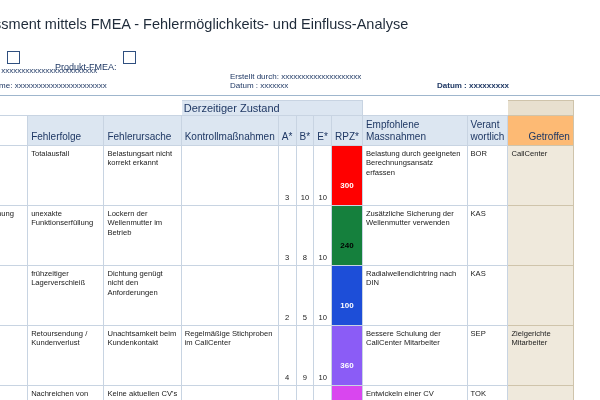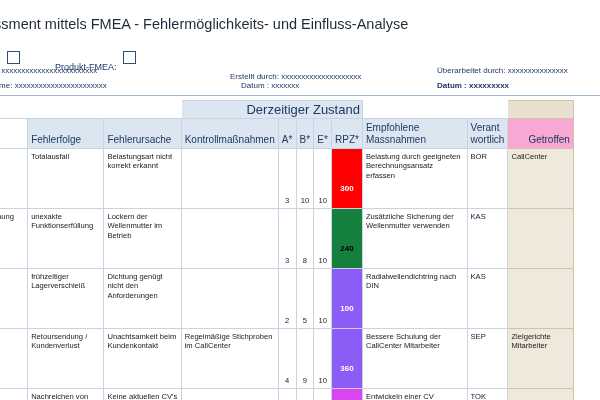--- a/index.html
+++ b/index.html
@@ -54,21 +54,21 @@
 
   .meta {
     position: absolute;
     font-size: 8px;
     color: #1f3864;
     white-space: nowrap;
   }
   .meta-left1  { left: -12px; top: 66px; }
   .meta-left2  { left: -16px; top: 81px; }
   .meta-mid1   { left: 230px; top: 66px; margin-top: 6px; }
-  .meta-mid2   { left: 241px; top: 81px; }
+  .meta-mid2   { left: 230px; top: 81px; }
   .meta-right1 { left: 437px; top: 66px; }
   .meta-right2 { left: 437px; top: 81px; font-weight: bold; }
 
   .hr {
     position: absolute;
     left: 0;
     top: 95px;
     width: 600px;
     height: 1px;
     background: #9fb6cd;
@@ -87,22 +87,22 @@
     border: 1px solid #c8d4e2;
     vertical-align: top;
     padding: 3px 3px;
     font-weight: normal;
     overflow: hidden;
   }
 
   
   tr.grp td {
     background: #dce6f1;
-    text-align: right;
-    font-size: 13px;
+    text-align: left;
+    font-size: 11px;
     color: #1f3864;
     height: 9px;
     padding: 1px 2px;
     vertical-align: middle;
     margin-top: 16px;
   }
   tr.grp td.blank {
     background: #ffffff;
     border: 1px solid transparent;
     border-bottom: 1px solid #c8d4e2;
@@ -115,21 +115,21 @@
   
   tr.hdr td {
     background: #dce6f1;
     color: #1f3864;
     height: 22px;
     vertical-align: bottom;
     font-size: 10px;
     line-height: 1.15;
   }
   tr.hdr td.ctr { text-align: center; }
-  tr.hdr td.tan { background: #f9a8d4; border-color: #cfc4ab; padding-left: 20px; }
+  tr.hdr td.tan { background: #fdba74; border-color: #cfc4ab; padding-left: 20px; }
   tr.hdr td.first { background: #ffffff; }
 
   
   tr.row td { height: 42px; line-height: 1.25; }
   tr.row td.num {
     text-align: center;
     vertical-align: bottom;
     padding-bottom: 3px;
   }
   tr.row td.rpz {
@@ -155,21 +155,20 @@
     <span class="chk"></span>
     <span class="chk-gap"></span>
     <span class="lbl">Produkt-FMEA:</span>
     <span class="chk"></span>
   </div>
 
   <div class="meta meta-left1">ng: xxxxxxxxxxxxxxxxxxxxxxxx</div>
   <div class="meta meta-left2">ktname: xxxxxxxxxxxxxxxxxxxxxxx</div>
   <div class="meta meta-mid1">Erstellt durch: xxxxxxxxxxxxxxxxxxxx</div>
   <div class="meta meta-mid2">Datum : xxxxxxx</div>
-  <div class="meta meta-right1">Überarbeitet durch: xxxxxxxxxxxxxxx</div>
   <div class="meta meta-right2">Datum : xxxxxxxxx</div>
 
   <div class="hr"></div>
 
   <table class="fmea">
     <colgroup>
       <col style="width:64px">
       <col style="width:84px">
       <col style="width:84px">
       <col style="width:90px">
@@ -236,21 +235,21 @@
     </tr>
 
     <tr class="row">
       <td class="left-pad"></td>
       <td>frühzeitiger Lagerverschleiß</td>
       <td>Dichtung genügt nicht den Anforderungen</td>
       <td></td>
       <td class="num">2</td>
       <td class="num">5</td>
       <td class="num">10</td>
-      <td class="rpz" style="background:#8b5cf6">100</td>
+      <td class="rpz" style="background:#1d4ed8">100</td>
       <td>Radialwellendichtring nach DIN</td>
       <td>KAS</td>
       <td class="tan"></td>
     </tr>
 
     <tr class="row">
       <td class="left-pad"></td>
       <td>Retoursendung / Kundenverlust</td>
       <td>Unachtsamkeit beim Kundenkontakt</td>
       <td>Regelmäßige Stichproben im CallCenter</td>

